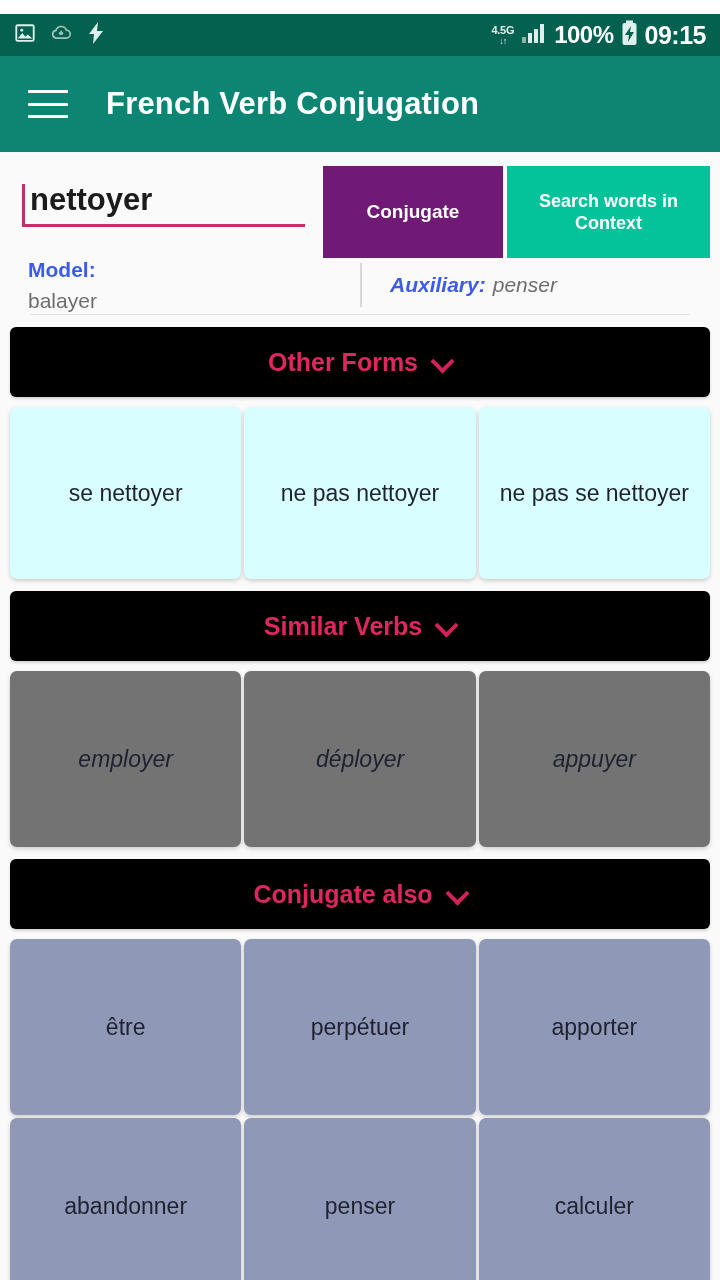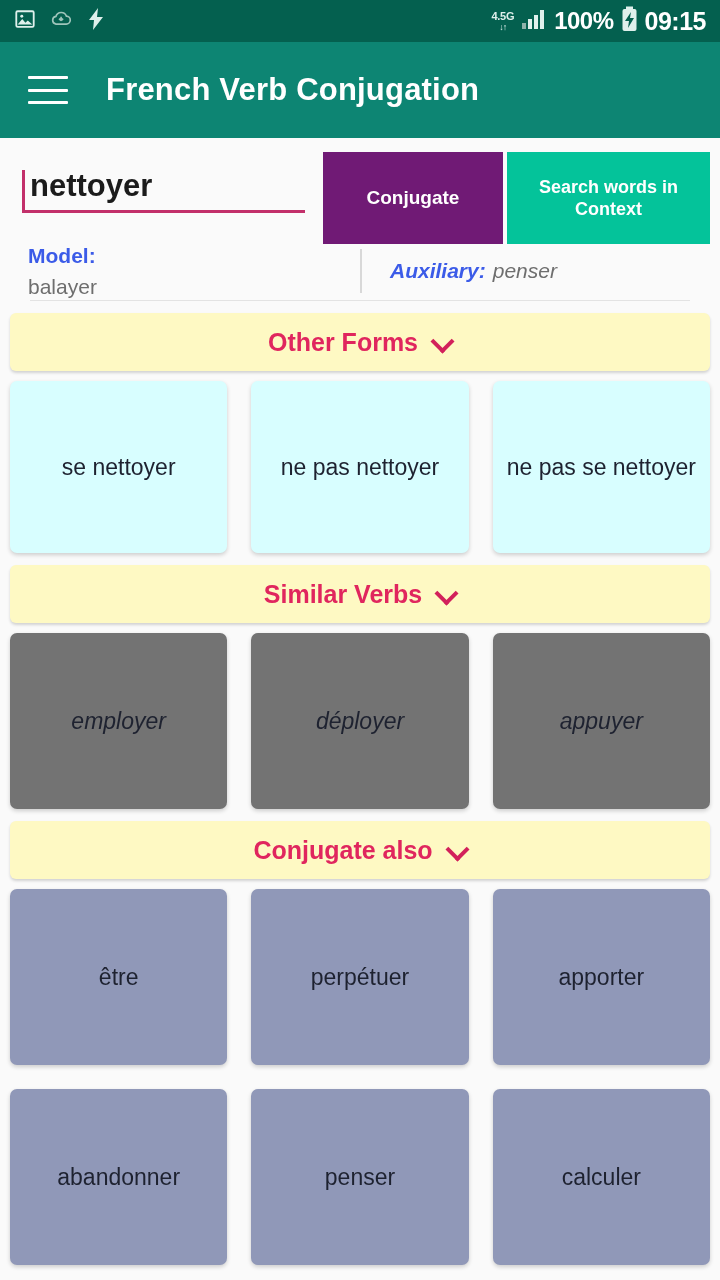--- a/index.html
+++ b/index.html
@@ -8,21 +8,21 @@
     background: #ffffff;
     font-family: "Liberation Sans", sans-serif;
     overflow: hidden;
   }
   #app { position: relative; width: 720px; height: 1280px; background: #fafafa; }
 
   
   .statusbar {
     height: 42px; background: #04604F;
     display: flex; align-items: center; justify-content: space-between;
-    padding: 0 14px 0 14px; color: #dff0ec;
+    padding: 0 14px 0 14px; color: #dff0ec; margin-top: 14px;
   }
   .sb-left { display: flex; align-items: center; gap: 14px; }
   .sb-right { display: flex; align-items: center; gap: 7px; }
   .sb-icon { display: block; }
   .net-block { display: flex; flex-direction: column; align-items: center; line-height: 1; }
   .net-label { font-size: 11px; font-weight: bold; letter-spacing: -.3px; }
   .net-arrows { font-size: 9px; letter-spacing: -1px; margin-top: 1px; }
   .sb-text { font-size: 24px; font-weight: bold; letter-spacing: -.5px; color: #ffffff; }
   .sb-clock { font-size: 25px; font-weight: bold; letter-spacing: -.5px; color: #ffffff; }
 
@@ -64,36 +64,36 @@
   .metarow { display: flex; align-items: center; padding: 8px 0 0 0; height: 50px; }
   .meta-cell { display: flex; align-items: baseline; gap: 7px; font-size: 21px; }
   .meta-cell.first { width: 360px; padding-left: 28px; flex-direction: column; }
   .meta-cell.second { padding-left: 28px; border-left: 2px solid #d8d8d8; height: 44px; align-items: center; font-style: italic; }
   .meta-key { color: #3B5BE8; font-weight: bold; }
   .meta-val { color: #6e6e6e; }
   .meta-rule { height: 1px; background: #e3e3e3; margin: 8px 30px 0 30px; }
 
   
   .section-head {
-    margin: 12px 10px 0 10px; height: 58px; border-radius: 6px;
-    background: #fef9c3; box-shadow: 0 2px 3px rgba(0,0,0,.16);
+    margin: 12px 10px 0 10px; height: 70px; border-radius: 6px;
+    background: #000000; box-shadow: 0 2px 3px rgba(0,0,0,.16);
     display: flex; align-items: center; justify-content: center; gap: 14px;
     cursor: pointer;
   }
   .section-title { color: #E0265E; font-size: 25px; font-weight: bold; }
   .chev { width: 20px; height: 20px; position: relative; }
   .chev::before {
     content: ""; position: absolute; left: 2px; top: 1px;
     width: 13px; height: 13px;
     border-right: 4px solid #D2215B; border-bottom: 4px solid #D2215B;
     transform: rotate(45deg);
   }
 
   
-  .grid { display: grid; grid-template-columns: repeat(3, 1fr); gap: 24px; margin: 10px 10px 0 10px; }
+  .grid { display: grid; grid-template-columns: repeat(3, 1fr); gap: 3px; margin: 10px 10px 0 10px; }
   .card {
     border-radius: 7px; box-shadow: 0 2px 4px rgba(0,0,0,.18);
     display: flex; align-items: center; justify-content: center;
     text-align: center; padding: 6px 10px; cursor: pointer;
     font-size: 23px; color: #1e2230; line-height: 1.22;
   }
   .card-forms { background: #D8FEFF; height: 172px; }
   .card-similar { background: #737373; height: 176px; font-style: italic; }
   .card-also { background: #9098B8; height: 176px; }
 </style>

